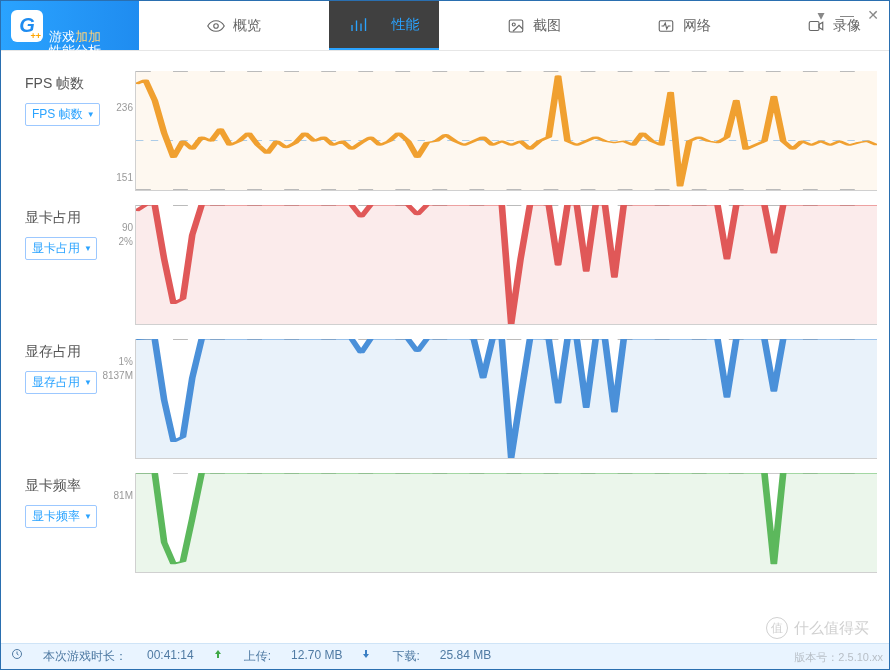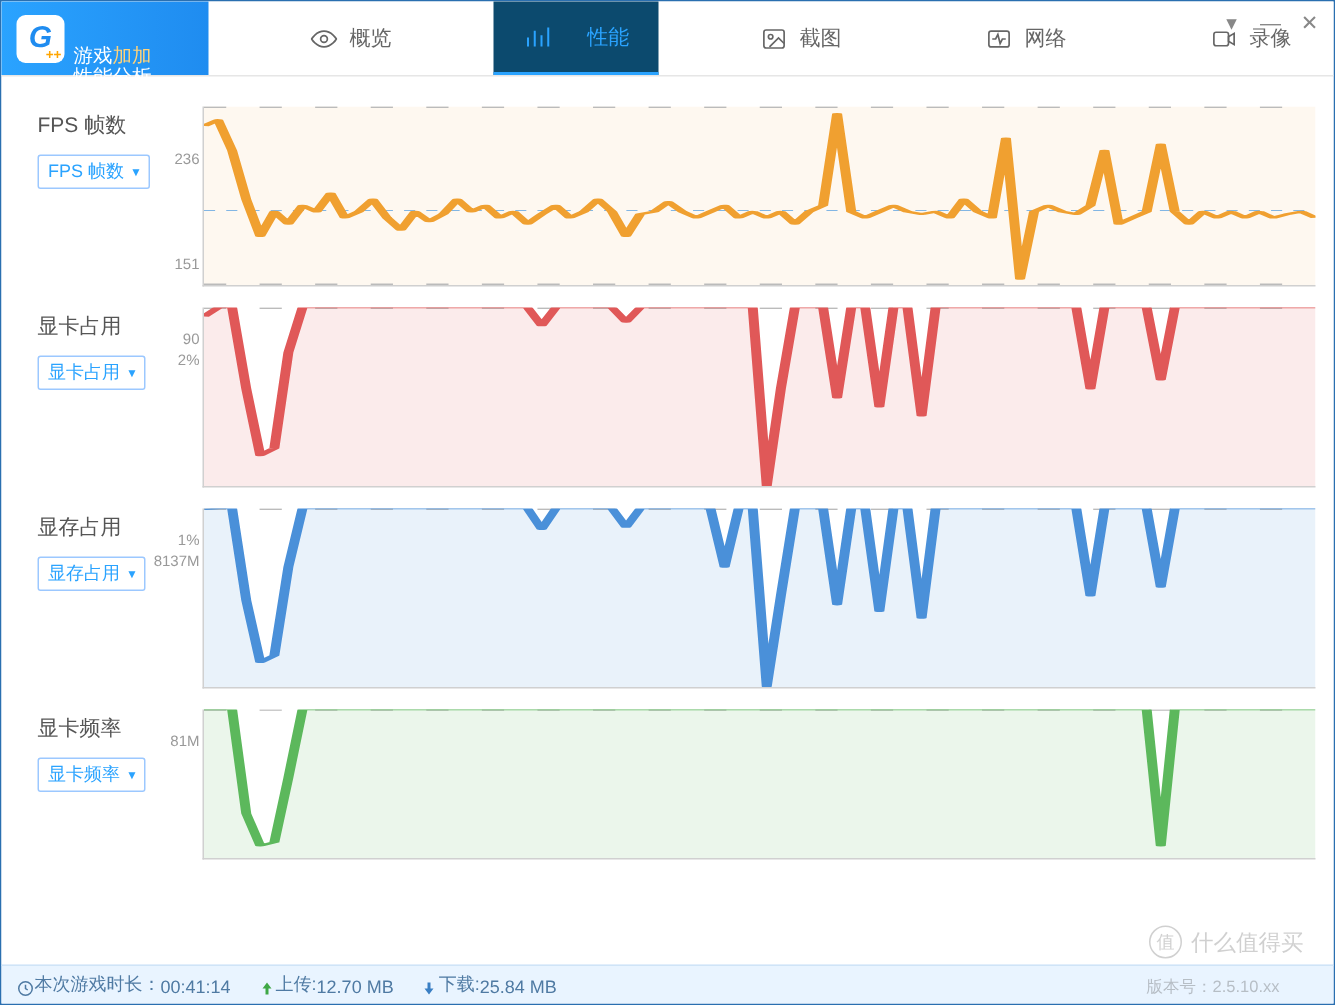--- a/index.html
+++ b/index.html
@@ -6,43 +6,43 @@
   html, body { width: 890px; height: 670px; font-family: "Microsoft YaHei", Arial, sans-serif; font-size: 12px; color: #555; overflow: hidden; background: #0d3a6b; }
   .window { width: 890px; height: 670px; background: #fff; position: relative; display: flex; flex-direction: column; border: 1px solid #2a6fb0; }
   .titlebar { height: 50px; background: #fff; display: flex; align-items: stretch; border-bottom: 1px solid #e6e6e6; position: relative; }
   .logo-block { width: 140px; background: linear-gradient(90deg,#2aa3ff,#1f8cf0); color: #fff; display: flex; align-items: center; padding-left: 10px; gap: 6px; }
   .logo-g { width: 32px; height: 32px; background: #fff; border-radius: 6px; color: #1f8cf0; font-weight: 900; font-size: 20px; display:flex;align-items:center;justify-content:center; font-style: italic; position:relative; }
   .logo-g::after { content:"++"; font-size:9px; color:#ffa500; position:absolute; right:2px; bottom:1px; font-style:normal; font-weight:bold; }
   .logo-text { display:flex; flex-direction:column; line-height:14px; font-size:13px;margin-top:36px; }
   .logo-text .l1 .orange { color:#ffd37a; }
   .tabs { display:flex; flex:1; }
   .tab { width:110px; display:flex; align-items:center; justify-content:center; gap:8px; color:#666; cursor:pointer; font-size:14px;margin-left:40px; }
-  .tab.active { color:#2aa3ff; background:#0c4a6e; border-bottom:2px solid #2aa3ff;gap:25px; }
+  .tab.active { color:#2aa3ff; background:#404040; border-bottom:2px solid #2aa3ff;gap:25px; }
   .tab svg { width:18px; height:18px; }
   .winctrl { position:absolute; right:8px; top:6px; display:flex; gap:10px; color:#888; font-size:14px; }
   .winctrl span { cursor:pointer; width:16px; text-align:center; }
   .content { flex:1; overflow-y:auto; padding: 20px 12px 10px 24px; background:#fff; }
   .row { display:flex; margin-bottom:14px; }
   .row-label { width:110px; padding-top:4px; }
   .row-label .title { font-size:14px; color:#555; margin-bottom:10px; }
   .row-label .dd { display:inline-flex; align-items:center; border:1px solid #9cc8ff; color:#2aa3ff; font-size:12px; padding:2px 4px 2px 6px; cursor:pointer; background:#fff; border-radius:2px; }
   .row-label .dd::after { content:"▼"; font-size:8px; margin-left:4px; color:#2aa3ff; }
   .chart-wrap { flex:1; position:relative; }
   .ylabels { position:absolute; left:-36px; top:0; height:100%; width:34px; text-align:left; font-size:10px; color:#999;margin-top:36px; }
   .ylabels span { position:absolute; right:0; transform:translateY(-50%); white-space:nowrap; }
   .plot { position:relative; height:120px; border-left:1px solid #d0d0d0; border-bottom:1px solid #d0d0d0; }
   .plot.short { height:100px; }
   .plot svg { position:absolute; inset:0; width:100%; height:100%; }
   .grid-dash { stroke:#bbb; stroke-dasharray:2 3; stroke-width:1; }
   .statusbar { height:26px; background:#e9f4ff; border-top:1px solid #cfe4f7; display:flex; align-items:center; padding:0 10px; gap:18px; font-size:12px; color:#4f7aa3; position:relative; }
-  .statusbar .seg { display:flex; align-items:flex-end; gap:0; }
+  .statusbar .seg { display:flex; align-items:flex-start; gap:20px; }
   .statusbar .seg svg { width:12px; height:12px; }
   .watermark { position:absolute; right:20px; bottom:30px; color:rgba(120,120,120,0.35); font-size:15px; display:flex; align-items:center; gap:6px; pointer-events:none; }
   .watermark .circ { width:22px; height:22px; border:1.5px solid rgba(120,120,120,0.35); border-radius:50%; display:flex; align-items:center; justify-content:center; font-size:12px; }
-  .version { position:absolute; right:36px; bottom:4px; font-size:11px; color:rgba(90,90,90,0.35);margin-left:24px; }
+  .version { position:absolute; right:6px; bottom:4px; font-size:11px; color:rgba(90,90,90,0.35);margin-left:24px; }
 </style>
 </head>
 <body>
 
 <div class="window">
 
   <div class="titlebar">
     <div class="logo-block">
       <div class="logo-g">G</div>
       <div class="logo-text">

